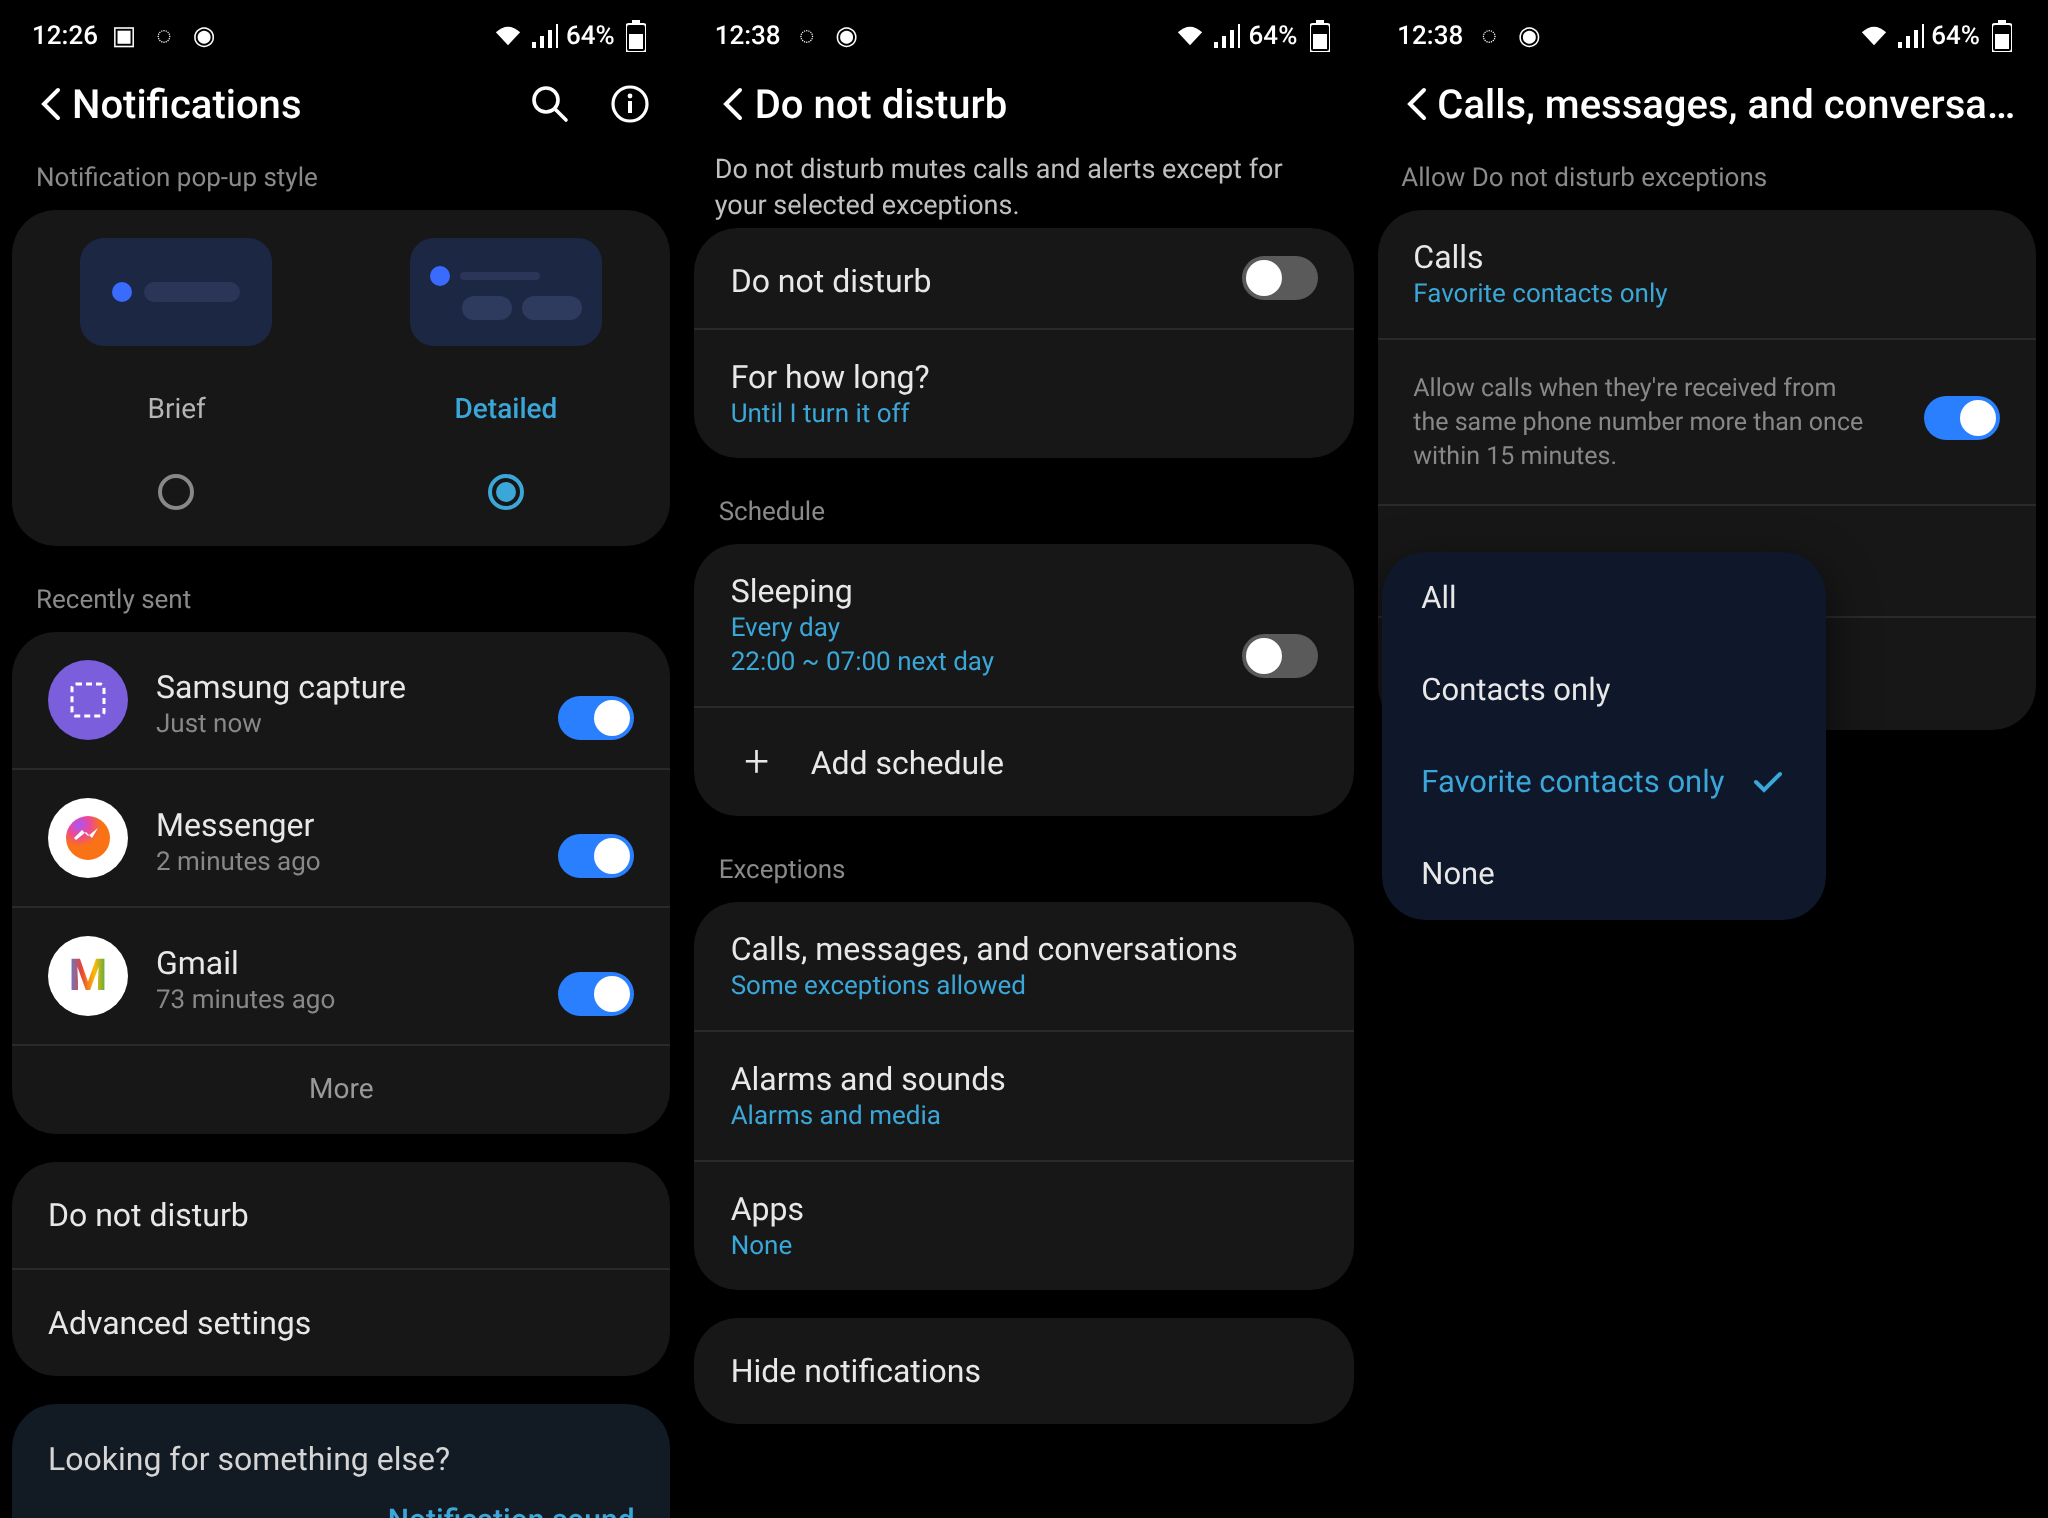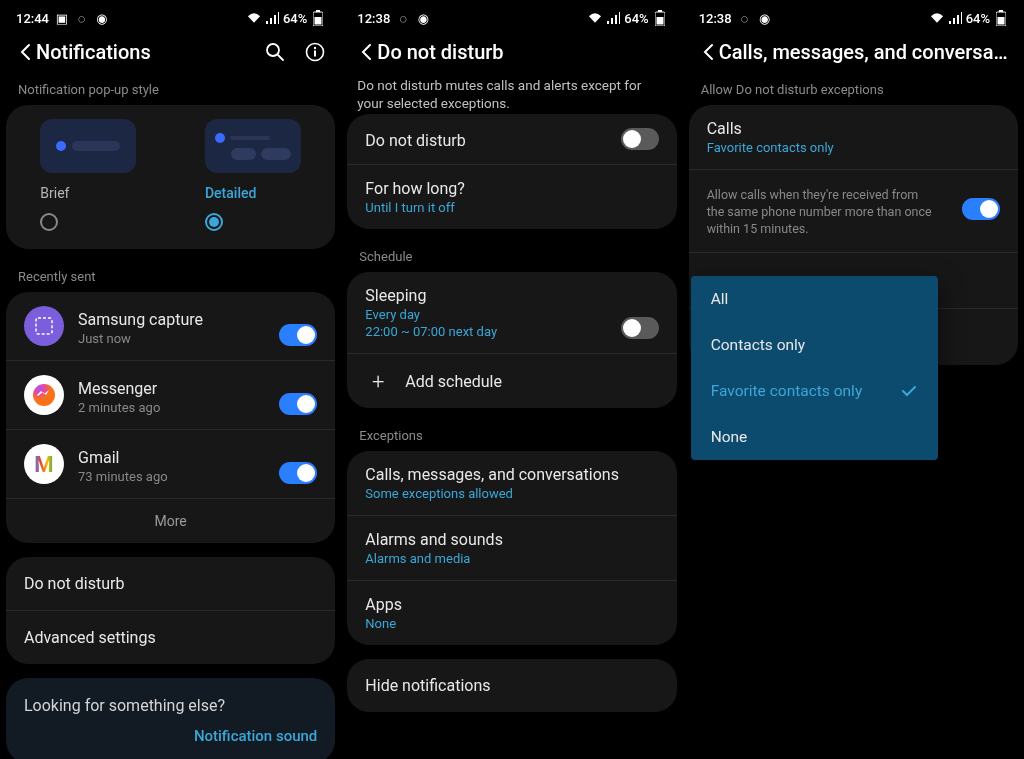--- a/index.html
+++ b/index.html
@@ -10,21 +10,21 @@
     .status-right { display: flex; align-items: center; gap: 4px; }
     .status-icon { width: 14px; height: 14px; display: inline-flex; align-items: center; justify-content: center; }
     .header { display: flex; align-items: center; padding: 10px 16px 12px; }
     .back-btn { color: #fff; display: flex; align-items: center; cursor: pointer; }
     .header-title { font-size: 20px; font-weight: 500; color: #fff; flex: 1; white-space: nowrap; overflow: hidden; text-overflow: ellipsis; }
     .header-actions { display: flex; gap: 20px; color: #fff; }
     .sub-desc { font-size: 13.5px; color: #c0c0c0; padding: 0 16px 2px; line-height: 1.35; }
     .section-label { font-size: 13px; color: #8a8a8a; padding: 6px 18px 8px; }
     .card { background: #171717; border-radius: 22px; margin: 0 6px 14px; overflow: hidden; }
     .popup-row { display: flex; padding: 14px 0 18px; justify-content: space-around; }
-    .popup-opt { display: flex; flex-direction: column; gap: 12px; }
+    .popup-opt { display: flex; flex-direction: column; align-items: center; gap: 24px; }
     .popup-preview { width: 96px; height: 54px; background: #1c2744; border-radius: 12px; display: flex; align-items: center; justify-content: center; padding: 10px; }
     .popup-preview.brief { padding: 14px 16px; }
     .brief-inner { display: flex; align-items: center; gap: 6px; width: 100%; }
     .brief-dot { width: 10px; height: 10px; border-radius: 50%; background: #3a6bff; }
     .brief-bar { height: 10px; flex: 1; background: #2a3558; border-radius: 5px; }
     .det-inner { display: flex; flex-direction: column; gap: 5px; width: 100%; }
     .det-row1 { display: flex; align-items: center; gap: 5px; }
     .det-dot { width: 10px; height: 10px; border-radius: 50%; background: #3a6bff; }
     .det-line { height: 4px; width: 40px; background: #2a3558; border-radius: 2px; }
     .det-row2 { display: flex; gap: 5px; margin-left: 16px; }
@@ -51,35 +51,35 @@
     .toggle.off .toggle-knob { left: 2px; }
     .more-row { text-align: center; padding: 14px; color: #999; font-size: 14px; }
     .simple-item { padding: 17px 18px; border-bottom: 1px solid #2a2a2a; color: #e8e8e8; font-size: 16px; }
     .simple-item:last-child { border-bottom: none; }
     .bottom-card { background: #121a24; border-radius: 22px; margin: 0 6px; padding: 18px; }
     .bottom-q { font-size: 16px; color: #d5d5d5; margin-bottom: 12px; }
     .bottom-link { font-size: 15px; color: #3ba7d8; font-weight: 500; text-align: right; }
     .plus-icon { width: 22px; height: 22px; display: flex; align-items: center; justify-content: center; color: #e8e8e8; font-size: 22px; font-weight: 300; margin-left: 2px; margin-right: 6px; }
     .add-schedule-item { padding: 16px 18px; display: flex; align-items: center; gap: 10px; }
     .add-schedule-item .item-title { font-size: 16px; }
-    .popup-menu { position: absolute; top: 276px; left: 8px; width: 247px; background: #0c4a6e; border-radius: 4px; overflow: hidden; box-shadow: 0 8px 24px rgba(0,0,0,0.6); }
+    .popup-menu { position: absolute; top: 276px; left: 8px; width: 222px; background: #0f172a; border-radius: 22px; overflow: hidden; box-shadow: 0 8px 24px rgba(0,0,0,0.6); }
     .popup-menu-item { padding: 14px 20px; font-size: 15.5px; color: #e8e8e8; display: flex; align-items: center; justify-content: space-between; }
     .popup-menu-item.selected { color: #3ba7d8; }
     .check-mark { color: #3ba7d8; }
     .gmail-m { font-weight: bold; font-size: 22px; background: linear-gradient(90deg, #4285f4, #ea4335, #fbbc05, #34a853); -webkit-background-clip: text; -webkit-text-fill-color: transparent; }
     .repeat-text { font-size: 12.5px; color: #888; margin-top: 3px; line-height: 1.35; max-width: 230px; }
     svg { display: block; }
   </style>
 </head>
 <body>
 
 <div class="panel">
   <div class="status-bar">
     <div class="status-left">
-      <span>12:44</span>
+      <span>12:26</span>
       <span class="status-icon">▣</span>
       <span class="status-icon">◌</span>
       <span class="status-icon">◉</span>
     </div>
     <div class="status-right">
       <span class="status-icon">
           <svg width="15" height="12" viewBox="0 0 15 12">
             <path d="M7.5 11 L1 4 Q7.5 -2 14 4 Z" fill="#fff"></path>
           </svg>
         </span>

